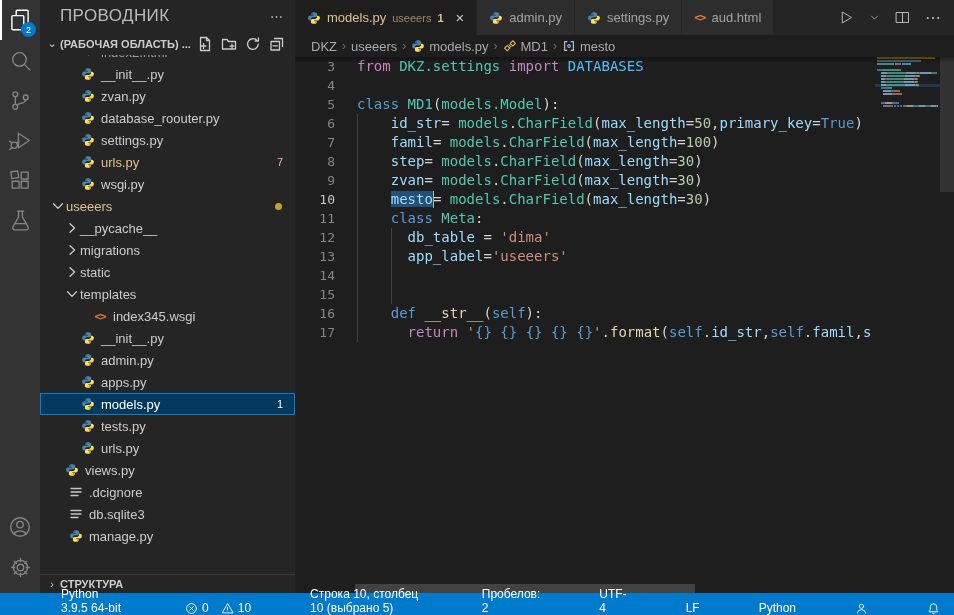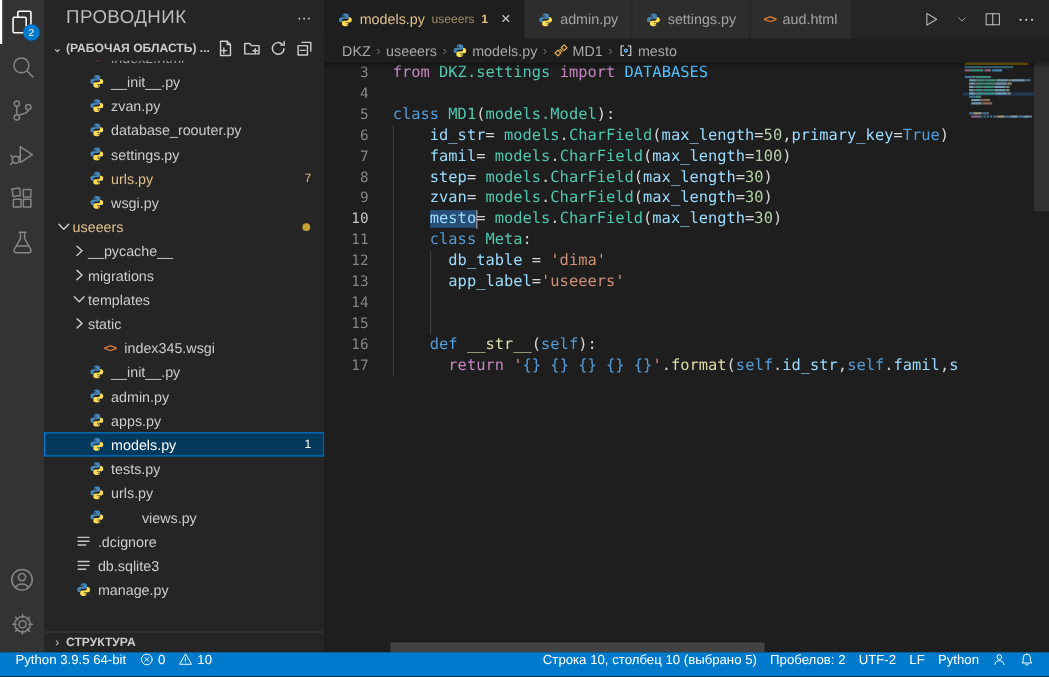--- a/index.html
+++ b/index.html
@@ -65,21 +65,21 @@
   .guide{position:absolute;width:1px;background:#404040;z-index:0;}
 
   #minimap{position:absolute;top:57px;right:14px;width:65px;bottom:30px;z-index:2;cursor:pointer;}
   .mrow{height:3px;padding-left:2px;font-size:0;white-space:nowrap;}
   .mrow span{display:inline-block;height:2px;vertical-align:top;opacity:.65;}
   .vthumb{position:absolute;top:57px;right:0;width:14px;height:135px;background:rgba(121,121,121,.22);cursor:pointer;}
   .hthumb{position:absolute;top:584px;left:60px;width:340px;height:9px;background:#424242;cursor:pointer;}
 
   
   #statusbar{position:absolute;left:0;bottom:0;width:954px;height:22px;background:#007acc;color:#ffffff;display:flex;align-items:center;font-size:12px;box-sizing:border-box;padding:0 8px;z-index:6;}
-  .st-item{display:flex;align-items:flex-start;gap:4px;padding:0 6px;height:22px;cursor:pointer;}
+  .st-item{display:flex;align-items:flex-end;gap:4px;padding:0 6px;height:22px;cursor:pointer;margin-left:47px;}
   #st-right{margin-left:auto;display:flex;align-items:center;}
 </style>
 </head>
 <body>
 
 <div class="app">
   <div id="activitybar">
     <div id="ab-top">
         <div class="ab-item active">
           <svg width="26" height="26" viewBox="0 0 24 24" fill="none" stroke="currentColor" stroke-width="1.3" stroke-linecap="round" stroke-linejoin="round">
@@ -263,32 +263,32 @@
           <span class="chev">
             <svg width="16" height="16" viewBox="0 0 16 16" fill="none" stroke="currentColor" stroke-width="1.3" stroke-linecap="round" stroke-linejoin="round">
               <path d="M6 3.8l4.6 4.2L6 12.2"></path>
             </svg>
           </span>
           <span>migrations</span>
         </div>
         <div class="row" style="padding-left: 24px;">
           <span class="chev">
             <svg width="16" height="16" viewBox="0 0 16 16" fill="none" stroke="currentColor" stroke-width="1.3" stroke-linecap="round" stroke-linejoin="round">
-              <path d="M3.6 5.8L8 10.4l4.4-4.6"></path>
-            </svg>
-          </span>
-          <span>templates</span>
+              <path d="M6 3.8l4.6 4.2L6 12.2"></path>
+            </svg>
+          </span>
+          <span>static</span>
         </div>
         <div class="row" style="padding-left: 24px;">
           <span class="chev">
             <svg width="16" height="16" viewBox="0 0 16 16" fill="none" stroke="currentColor" stroke-width="1.3" stroke-linecap="round" stroke-linejoin="round">
-              <path d="M6 3.8l4.6 4.2L6 12.2"></path>
-            </svg>
-          </span>
-          <span>static</span>
+              <path d="M3.6 5.8L8 10.4l4.4-4.6"></path>
+            </svg>
+          </span>
+          <span>templates</span>
         </div>
         <div class="row" style="padding-left: 52px;">
           <span class="ficon">
             <span style="color:#e37933;font-weight:bold;font-size:11px;letter-spacing:-1px;font-family:'DejaVu Sans Mono',monospace;">&lt;&gt;</span>
           </span>
           <span>index345.wsgi</span>
         </div>
         <div class="row" style="padding-left: 40px;">
           <span class="ficon">
             <svg width="14" height="14" viewBox="0 0 24 24">
@@ -337,21 +337,21 @@
         </div>
         <div class="row" style="padding-left: 40px;">
           <span class="ficon">
             <svg width="14" height="14" viewBox="0 0 24 24">
               <path fill="#4584b6" d="M11.8 2c-2.5 0-4.3.9-4.3 2.7V7h4.4v.9H5.3C3.4 7.9 2 9.2 2 11.9s1.4 4 3.3 4h1.6v-2.3c0-1.8 1.5-3.1 3.3-3.1h4.4c1.5 0 2.7-1.2 2.7-2.7V4.7C17.3 2.9 14.3 2 11.8 2zM9.6 4.1c.5 0 .9.4.9.9s-.4.9-.9.9-.9-.4-.9-.9.4-.9.9-.9z"></path>
               <path fill="#ffde57" d="M12.2 22c2.5 0 4.3-.9 4.3-2.7V17h-4.4v-.9h6.6c1.9 0 3.3-1.3 3.3-4s-1.4-4-3.3-4h-1.6v2.3c0 1.8-1.5 3.1-3.3 3.1H9.4c-1.5 0-2.7 1.2-2.7 2.7v3.1C6.7 21.1 9.7 22 12.2 22zm2.2-2.1c-.5 0-.9-.4-.9-.9s.4-.9.9-.9.9.4.9.9-.4.9-.9.9z"></path>
             </svg>
           </span>
           <span>urls.py</span>
         </div>
-        <div class="row" style="padding-left: 40px; gap: 28px;">
+        <div class="row" style="padding-left: 24px;">
           <span class="ficon">
             <svg width="14" height="14" viewBox="0 0 24 24">
               <path fill="#4584b6" d="M11.8 2c-2.5 0-4.3.9-4.3 2.7V7h4.4v.9H5.3C3.4 7.9 2 9.2 2 11.9s1.4 4 3.3 4h1.6v-2.3c0-1.8 1.5-3.1 3.3-3.1h4.4c1.5 0 2.7-1.2 2.7-2.7V4.7C17.3 2.9 14.3 2 11.8 2zM9.6 4.1c.5 0 .9.4.9.9s-.4.9-.9.9-.9-.4-.9-.9.4-.9.9-.9z"></path>
               <path fill="#ffde57" d="M12.2 22c2.5 0 4.3-.9 4.3-2.7V17h-4.4v-.9h6.6c1.9 0 3.3-1.3 3.3-4s-1.4-4-3.3-4h-1.6v2.3c0 1.8-1.5 3.1-3.3 3.1H9.4c-1.5 0-2.7 1.2-2.7 2.7v3.1C6.7 21.1 9.7 22 12.2 22zm2.2-2.1c-.5 0-.9-.4-.9-.9s.4-.9.9-.9.9.4.9.9-.4.9-.9.9z"></path>
             </svg>
           </span>
           <span>views.py</span>
         </div>
         <div class="row" style="padding-left: 28px;">
           <span class="ficon">
@@ -557,21 +557,21 @@
         </div>
       </div>
     <div id="st-right">
         <div class="st-item">
           <span>Строка 10, столбец 10 (выбрано 5)</span>
         </div>
         <div class="st-item">
           <span>Пробелов: 2</span>
         </div>
         <div class="st-item">
-          <span>UTF-2</span>
+          <span>UTF-4</span>
         </div>
         <div class="st-item">
           <span>LF</span>
         </div>
         <div class="st-item">
           <span>Python</span>
         </div>
         <div class="st-item">
           <span class="icn">
             <svg width="13" height="13" viewBox="0 0 16 16" fill="none" stroke="currentColor" stroke-width="1.3" stroke-linecap="round" stroke-linejoin="round">

